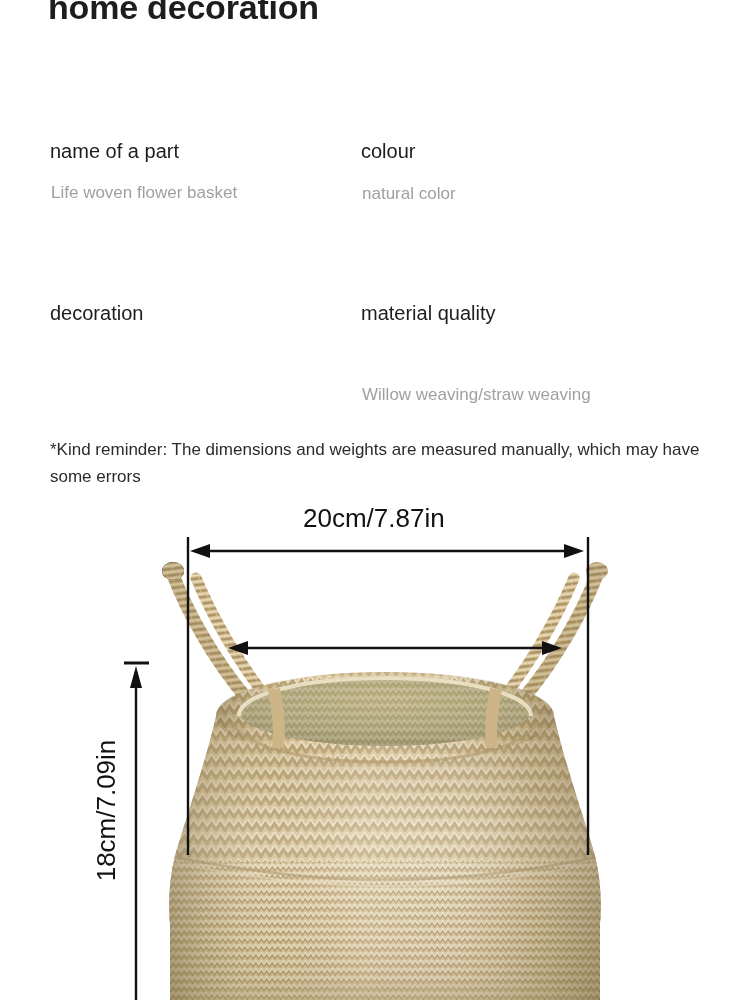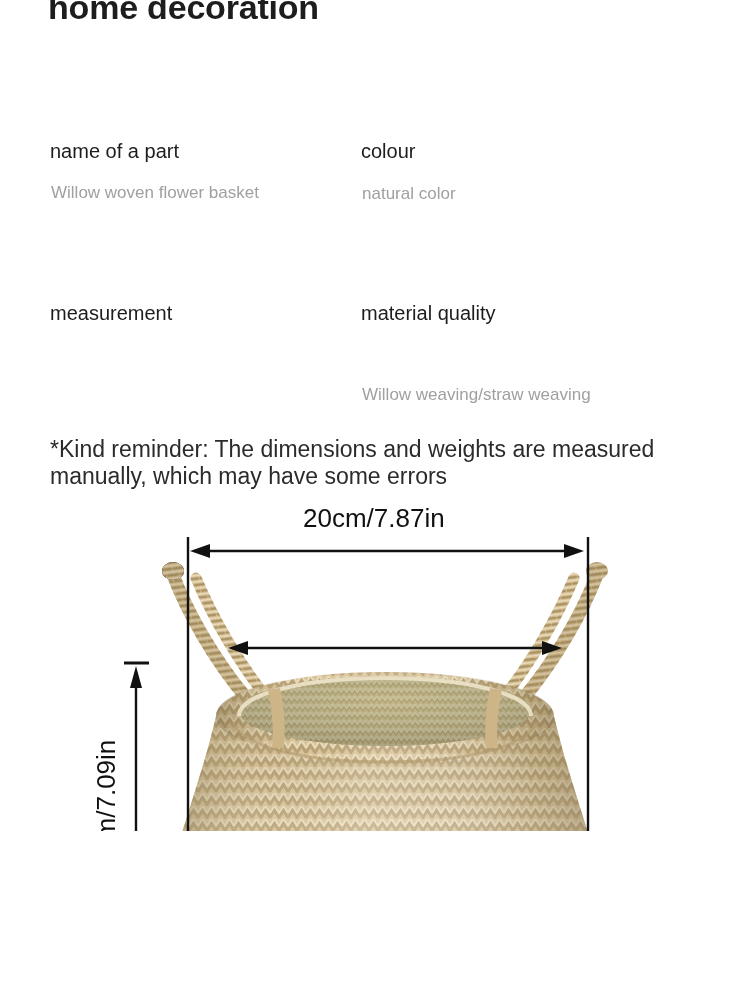--- a/index.html
+++ b/index.html
@@ -8,21 +8,21 @@
     padding: 0;
     background: #ffffff;
   }
   body {
     font-family: "Liberation Sans", sans-serif;
     -webkit-font-smoothing: antialiased;
   }
   #page {
     position: relative;
     width: 750px;
-    height: 831px;
+    height: 1000px;
     overflow: hidden;
     background: #ffffff;
   }
 
   
   .hdr-title {
     position: absolute;
     left: 48px;
     top: -12px;
     font-size: 34px;
@@ -63,21 +63,21 @@
   #lbl-meas   { left: 50px;  top: 302px; }
   #val-meas   { left: 56px;  top: 341px; }
   #lbl-mat    { left: 361px; top: 302px; }
   #val-mat    { left: 362px; top: 341px; margin-top: 44px; }
 
   .reminder {
     position: absolute;
     left: 50px;
     top: 436px;
     width: 670px;
-    font-size: 23px;
+    font-size: 17px;
     line-height: 27px;
     color: #2b2b2b;
     font-weight: 400;
   }
 
   
   #figure {
     position: absolute;
     left: 0;
     top: 0;
@@ -105,26 +105,26 @@
   }
 </style>
 </head>
 <body>
 
 <div id="page">
 
   <div class="hdr-title">home decoration</div>
 
   <div class="spec-label" id="lbl-name">name of a part</div>
-  <div class="spec-value" id="val-name">Willow woven flower basket</div>
+  <div class="spec-value" id="val-name">Life woven flower basket</div>
 
   <div class="spec-label" id="lbl-colour">colour</div>
   <div class="spec-value" id="val-colour">natural color</div>
 
-  <div class="spec-label" id="lbl-meas">measurement</div>
+  <div class="spec-label" id="lbl-meas">decoration</div>
 
   <div class="spec-label" id="lbl-mat">material quality</div>
   <div class="spec-value" id="val-mat">Willow weaving/straw weaving</div>
 
   <div class="reminder">*Kind reminder: The dimensions and weights are measured manually, which may have some errors</div>
 
   <div id="figure">
     <svg width="750" height="1000" viewBox="0 0 750 1000" xmlns="http://www.w3.org/2000/svg">
       <defs>
 

